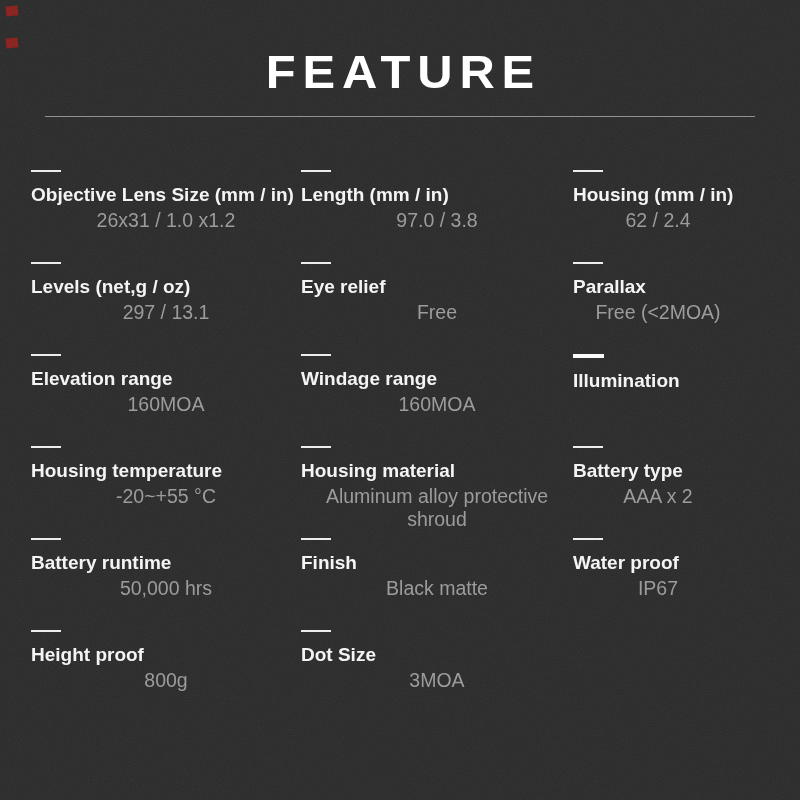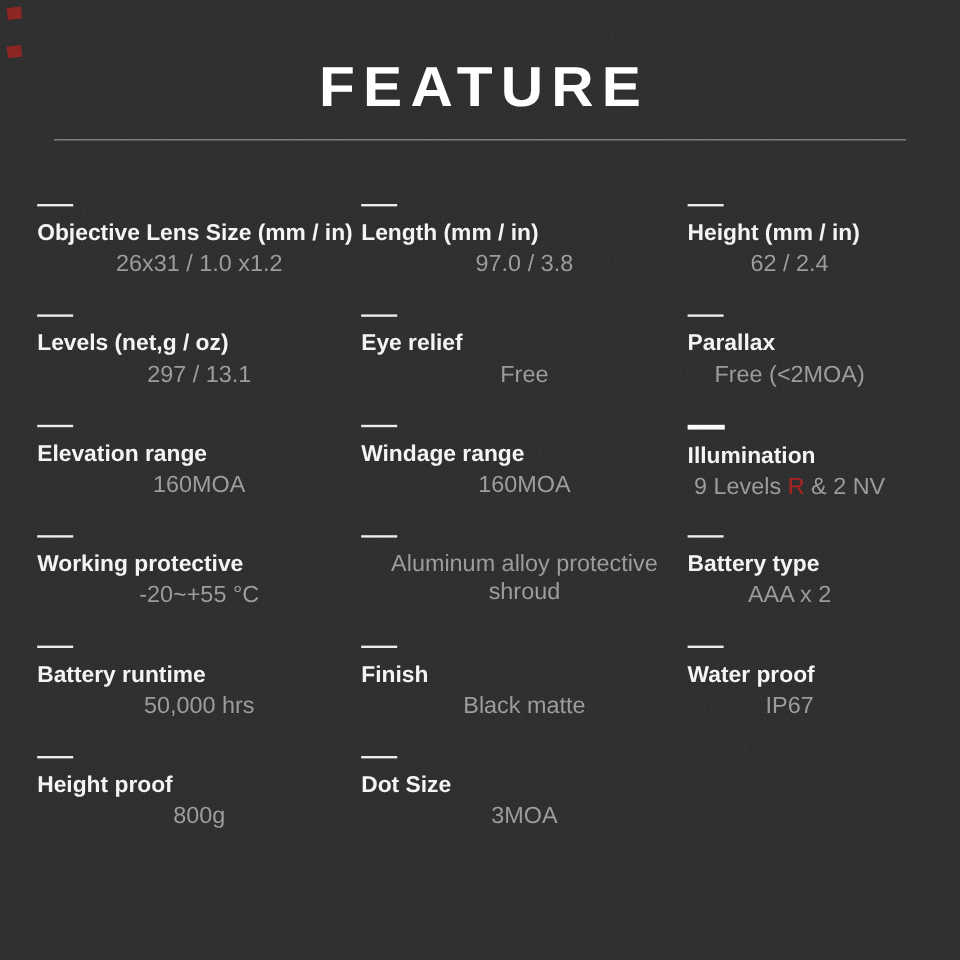--- a/index.html
+++ b/index.html
@@ -58,21 +58,21 @@
   </div>
 
   <div class="item">
     <span class="dash"></span>
     <div class="label">Length (mm / in)</div>
     <div class="value"><span>97.0 / 3.8</span></div>
   </div>
 
   <div class="item">
     <span class="dash"></span>
-    <div class="label">Height (mm / in)</div>
+    <div class="label">Housing (mm / in)</div>
     <div class="value"><span>62 / 2.4</span></div>
   </div>
 
   <div class="item">
     <span class="dash"></span>
     <div class="label">Levels (net,g / oz)</div>
     <div class="value"><span>297 / 13.1</span></div>
   </div>
 
   <div class="item">
@@ -96,31 +96,31 @@
 
   <div class="item">
     <span class="dash"></span>
     <div class="label">Windage range</div>
     <div class="value"><span>160MOA</span></div>
   </div>
 
   <div class="item">
     <span class="dash bold"></span>
     <div class="label">Illumination</div>
-    <div class="value"><span>9 Levels </span><span style="color: rgb(171, 35, 33);">R</span><span> &amp; 2 NV</span></div>
   </div>
 
   <div class="item">
     <span class="dash"></span>
-    <div class="label">Working protective</div>
+    <div class="label">Housing temperature</div>
     <div class="value"><span>-20~+55 °C</span></div>
   </div>
 
   <div class="item">
     <span class="dash"></span>
+    <div class="label">Housing material</div>
     <div class="value"><span>Aluminum alloy protective shroud</span></div>
   </div>
 
   <div class="item">
     <span class="dash"></span>
     <div class="label">Battery type</div>
     <div class="value"><span>AAA x 2</span></div>
   </div>
 
   <div class="item">

